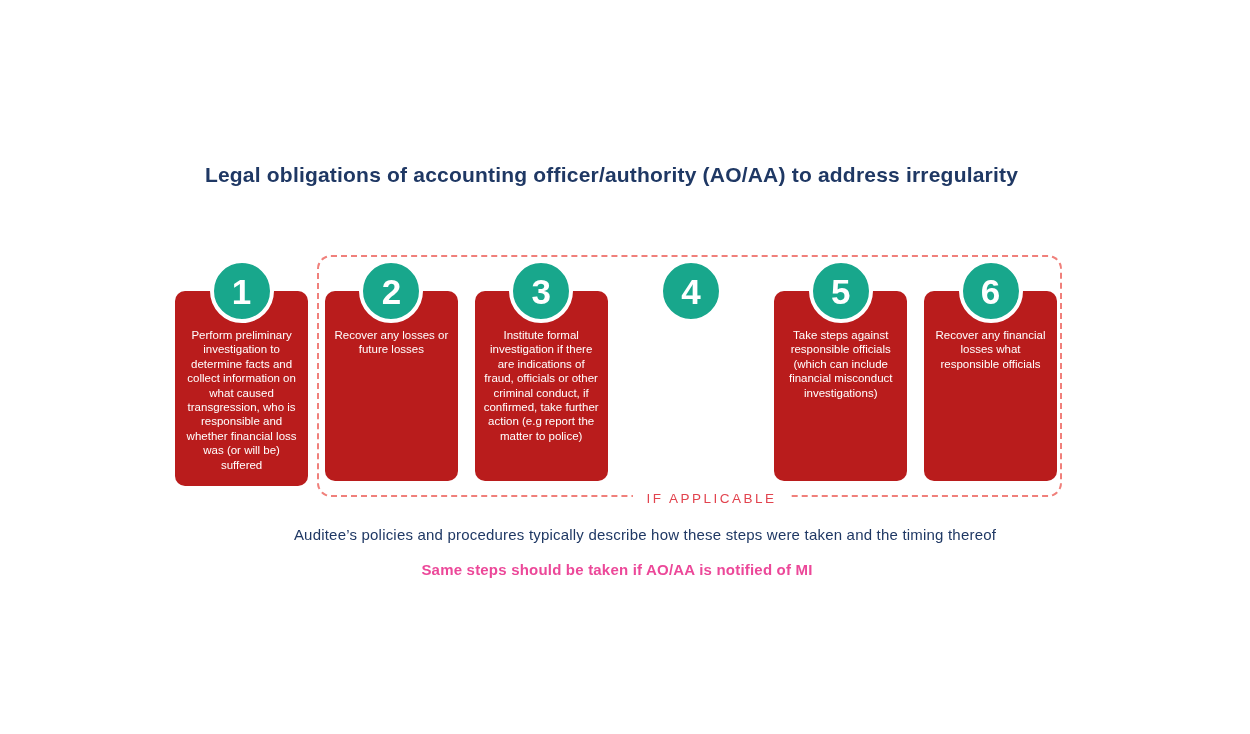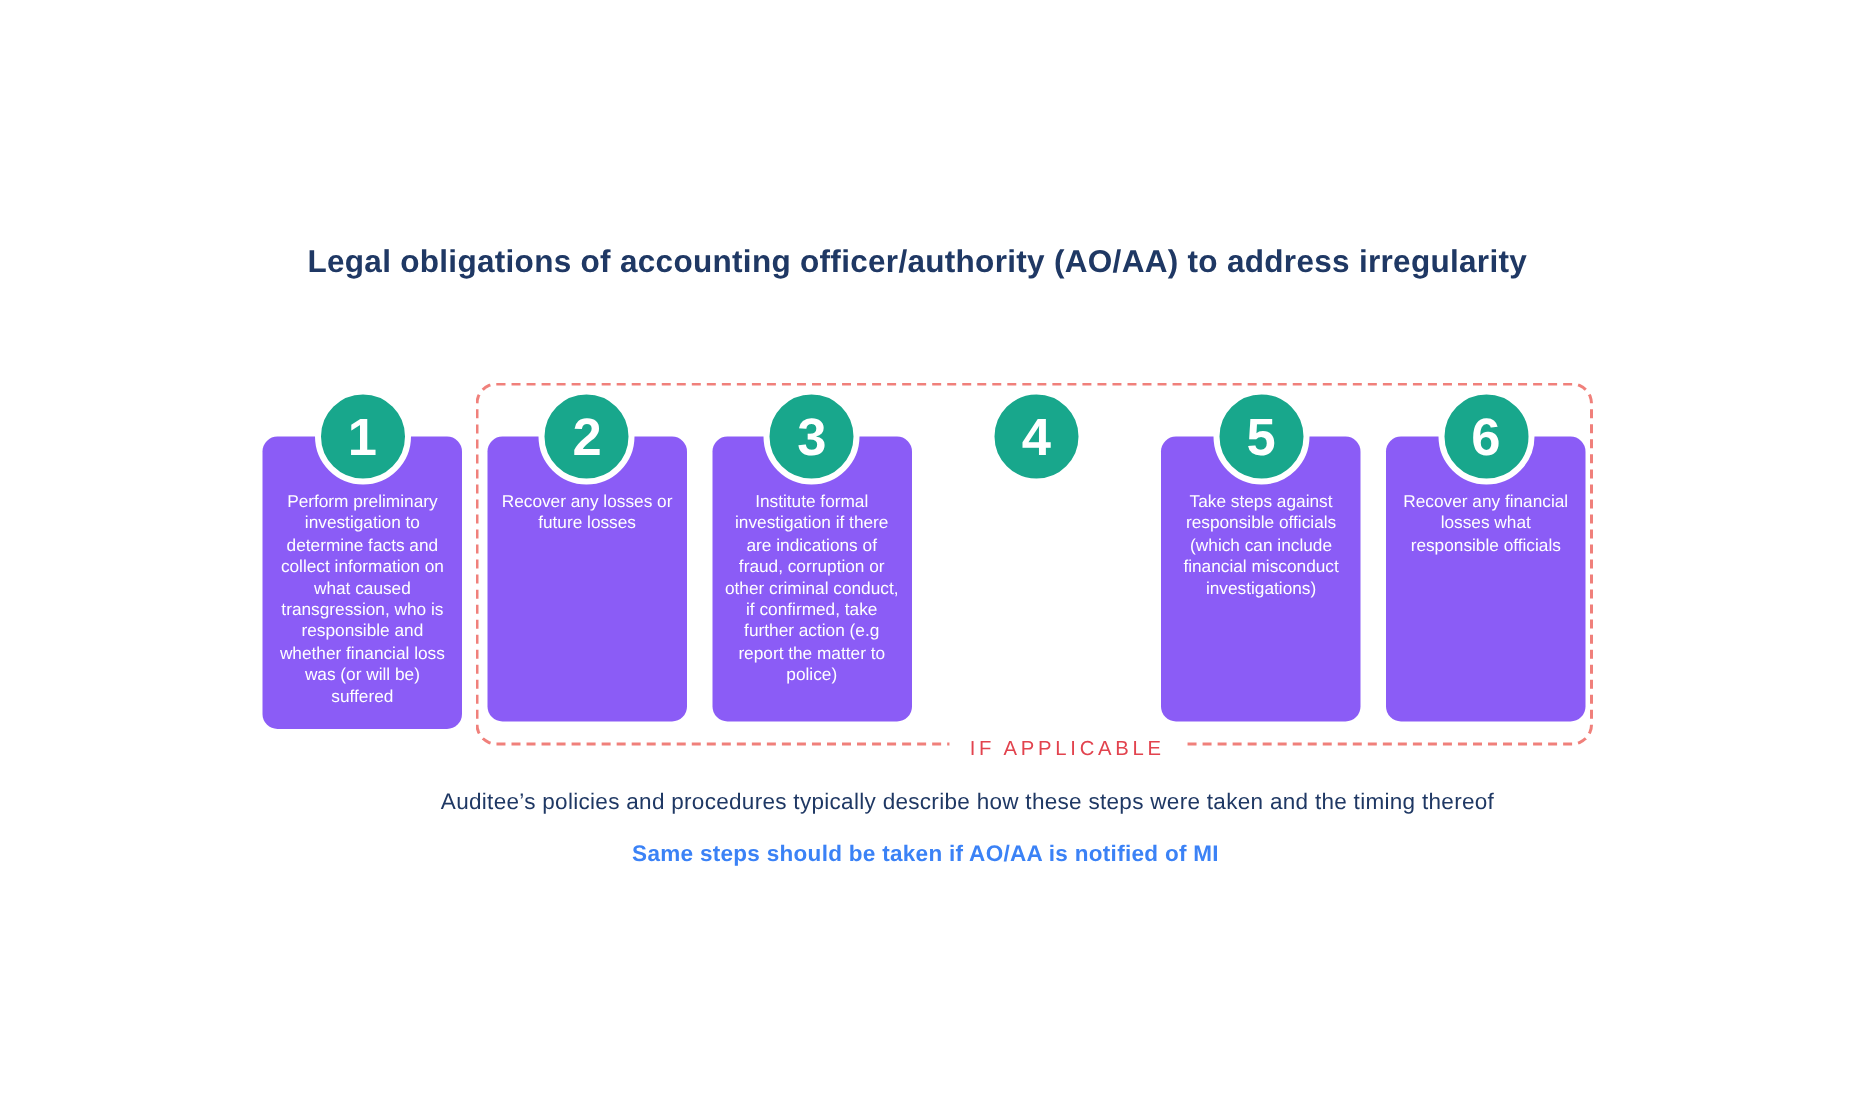--- a/index.html
+++ b/index.html
@@ -76,21 +76,21 @@
     font-weight: bold;
     line-height: 1;
     margin-bottom: -32px;
     position: relative;
     z-index: 2;
     box-sizing: content-box;
   }
   .card {
     width: 100%;
     height: 190px;
-    background: #8b5cf6;
+    background: #b91c1c;
     border-radius: 10px;
     box-sizing: border-box;
     padding: 37px 7px 0 7px;
     color: #ffffff;
     font-size: 11.5px;
     line-height: 14.4px;
     text-align: center;
   }
   .step.tall .card { height: 195px; }
   .footnote-1 {
@@ -104,21 +104,21 @@
     letter-spacing: 0.2px;
   }
   .footnote-2 {
     position: absolute;
     top: 561px;
     left: 0px;
     width: 1234px;
     text-align: center;
     font-size: 15px;
     font-weight: bold;
-    color: #3b82f6;
+    color: #ec4899;
     letter-spacing: 0.2px;
   }
 </style>
 </head>
 <body>
 
 <div class="canvas">
 
   <div class="title">Legal obligations of accounting officer/authority (AO/AA) to address irregularity</div>
 
@@ -144,21 +144,21 @@
       <div class="card">
         <span>Recover any losses or future losses</span>
       </div>
     </div>
 
     <div class="step">
       <div class="badge">
         <span>3</span>
       </div>
       <div class="card">
-        <span>Institute formal investigation if there are indications of fraud, corruption or other criminal conduct, if confirmed, take further action (e.g report the matter to police)</span>
+        <span>Institute formal investigation if there are indications of fraud, officials or other criminal conduct, if confirmed, take further action (e.g report the matter to police)</span>
       </div>
     </div>
 
     <div class="step">
       <div class="badge">
         <span>4</span>
       </div>
     </div>
 
     <div class="step">

